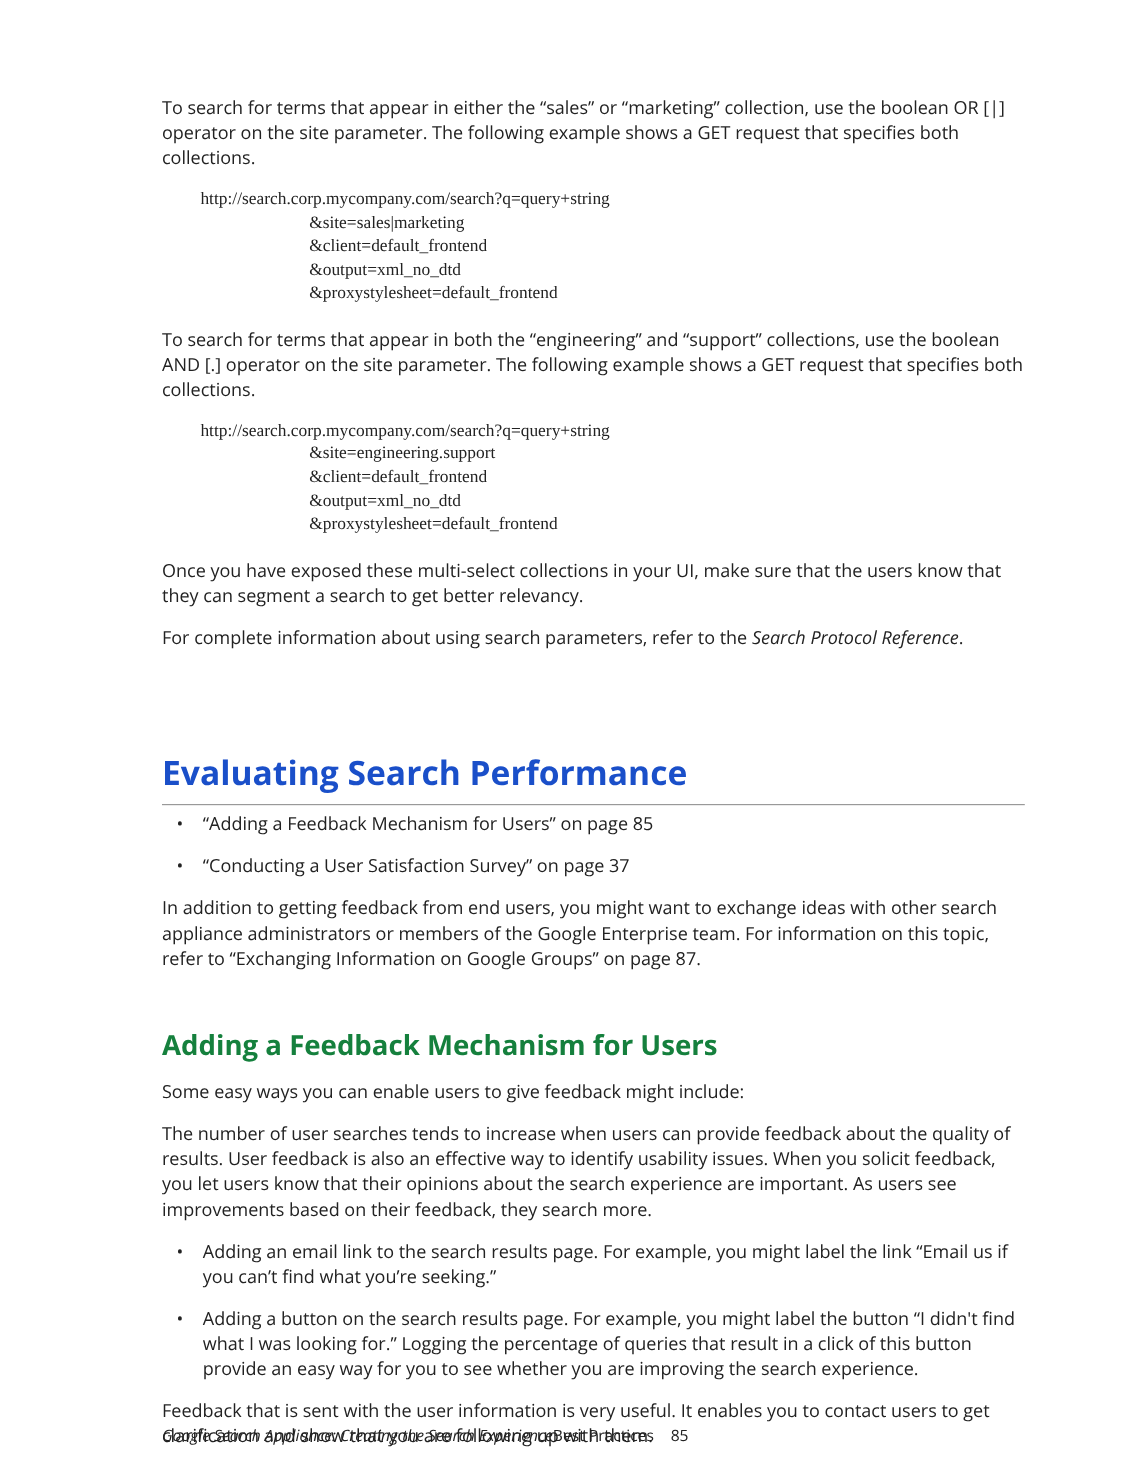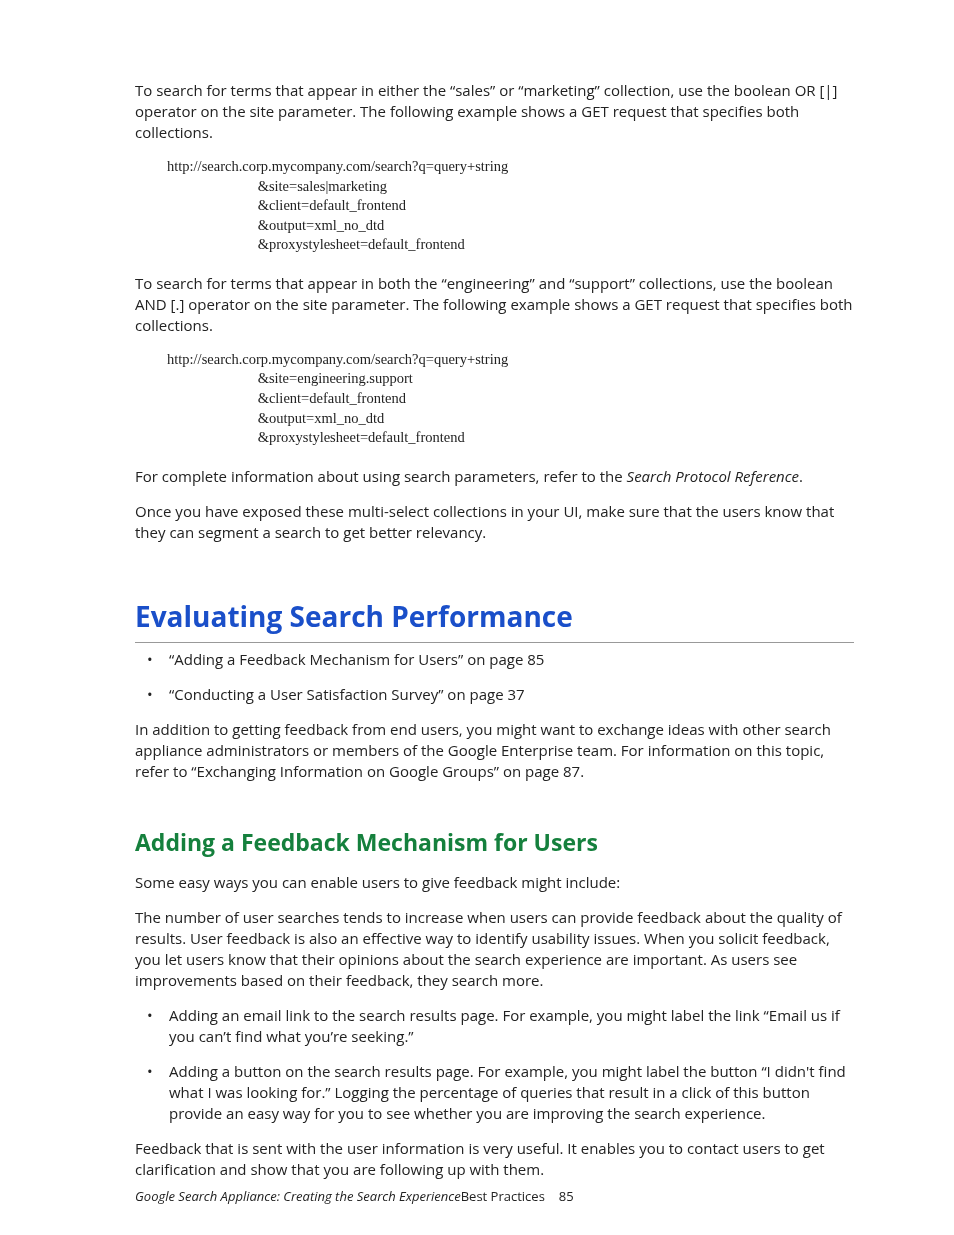--- a/index.html
+++ b/index.html
@@ -26,21 +26,21 @@
     font-family: Liberation Serif, serif;
     font-size: 14.5px;
     white-space: pre;
     margin: 14px 0 18px 32px;
     line-height: 1.35;
   }
   h1.section {
     color: #1a4fc9;
     font-weight: 700;
     font-size: 28px;
-    margin: 54px 0 6px 0;
+    margin: 82px 0 6px 0;
     padding-bottom: 6px;
     border-bottom: 1px solid #999;
   }
   h2.subsection {
     color: #15803d;
     font-weight: 700;
     font-size: 23px;
     margin: 44px 0 14px 0;
   }
   ul.bullets {
@@ -87,25 +87,25 @@
                          &amp;proxystylesheet=default_frontend</div>
 
   <p>To search for terms that appear in both the “engineering” and “support” collections, use the boolean AND [.] operator on the site parameter. The following example shows a GET request that specifies both collections.</p>
 
   <div class="code-block">http://search.corp.mycompany.com/search?q=query+string
                          &amp;site=engineering.support
                          &amp;client=default_frontend
                          &amp;output=xml_no_dtd
                          &amp;proxystylesheet=default_frontend</div>
 
+  <p>Once you have exposed these multi-select collections in your UI, make sure that the users know that they can segment a search to get better relevancy.</p>
+
   <p>
     <span>For complete information about using search parameters, refer to the </span><span class="italic">Search Protocol Reference</span><span>.</span>
   </p>
-
-  <p>Once you have exposed these multi-select collections in your UI, make sure that the users know that they can segment a search to get better relevancy.</p>
 
   <h1 class="section">Evaluating Search Performance</h1>
 
 
   <ul class="bullets">
     <li>“Adding a Feedback Mechanism for Users” on page 85</li>
     <li>“Conducting a User Satisfaction Survey” on page 37</li>
   </ul>
 
   <p>In addition to getting feedback from end users, you might want to exchange ideas with other search appliance administrators or members of the Google Enterprise team. For information on this topic, refer to “Exchanging Information on Google Groups” on page 87.</p>

